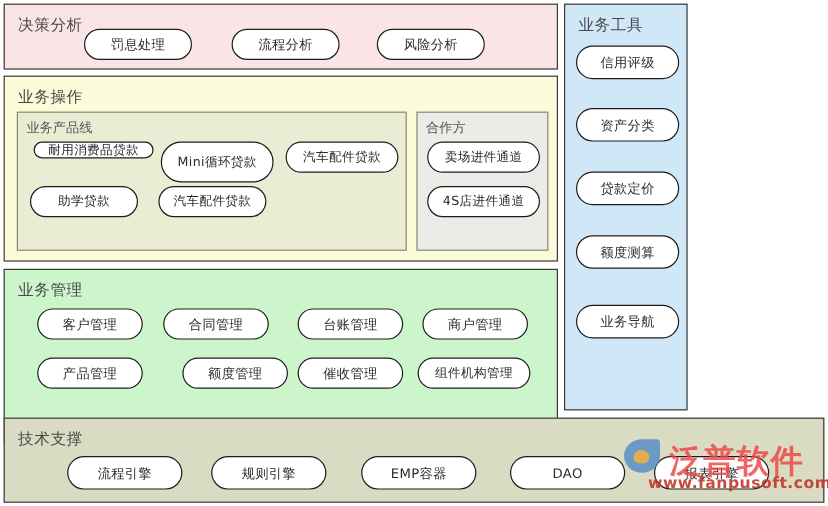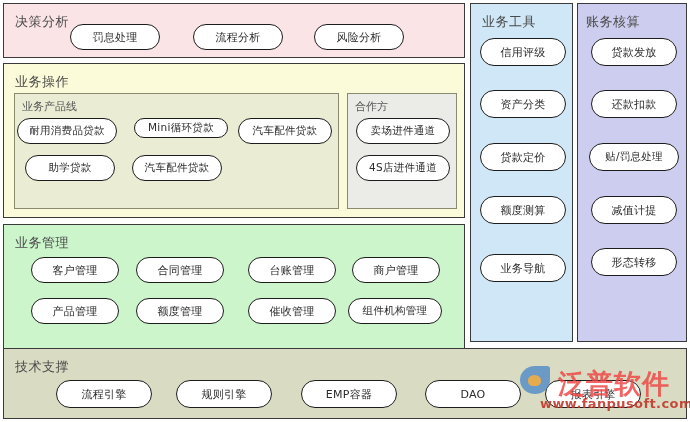--- a/index.html
+++ b/index.html
@@ -133,63 +133,55 @@
     <div class="pill" style="left:66px; top:20px; width:90px; height:26px;">罚息处理</div>
     <div class="pill" style="left:189px; top:20px; width:90px; height:26px;">流程分析</div>
     <div class="pill" style="left:310px; top:20px; width:90px; height:26px;">风险分析</div>
   </div>
 
   <div class="panel sec-operation" style="left:3px; top:63px; width:462px; height:155px;">
     <div class="panel-title" style="left:11px; top:11px;">业务操作</div>
 
     <div class="subpanel sec-productline" style="left:10px; top:29px; width:325px; height:116px;">
       <div class="subpanel-title" style="left:7px; top:7px;">业务产品线</div>
-      <div class="pill small" style="left:2px; top:24px; width:100px; height:26px;">耐用消费品贷款</div>
-      <div class="pill small" style="left:119px; top:24px; width:94px; height:20px;">Mini循环贷款</div>
+      <div class="pill small" style="left:13px; top:24px; width:100px; height:14px;">耐用消费品贷款</div>
+      <div class="pill small" style="left:119px; top:24px; width:94px; height:34px;">Mini循环贷款</div>
       <div class="pill small" style="left:223px; top:24px; width:94px; height:26px;">汽车配件贷款</div>
       <div class="pill small" style="left:10px; top:61px; width:90px; height:26px;">助学贷款</div>
       <div class="pill small" style="left:117px; top:61px; width:90px; height:26px;">汽车配件贷款</div>
     </div>
 
     <div class="subpanel sec-partner" style="left:343px; top:29px; width:110px; height:116px;">
       <div class="subpanel-title" style="left:7px; top:7px;">合作方</div>
       <div class="pill small" style="left:8px; top:24px; width:94px; height:26px;">卖场进件通道</div>
       <div class="pill small" style="left:8px; top:61px; width:94px; height:26px;">4S店进件通道</div>
     </div>
   </div>
 
   <div class="panel sec-management" style="left:3px; top:224px; width:462px; height:146px;">
     <div class="panel-title" style="left:11px; top:11px;">业务管理</div>
     <div class="pill" style="left:27px; top:32px; width:88px; height:26px;">客户管理</div>
     <div class="pill" style="left:132px; top:32px; width:88px; height:26px;">合同管理</div>
     <div class="pill" style="left:244px; top:32px; width:88px; height:26px;">台账管理</div>
     <div class="pill" style="left:348px; top:32px; width:88px; height:26px;">商户管理</div>
     <div class="pill" style="left:27px; top:73px; width:88px; height:26px;">产品管理</div>
-    <div class="pill" style="left:132px; top:73px; width:88px; height:26px;">额度管理</div>
+    <div class="pill" style="left:148px; top:73px; width:88px; height:26px;">额度管理</div>
     <div class="pill" style="left:244px; top:73px; width:88px; height:26px;">催收管理</div>
     <div class="pill small" style="left:344px; top:73px; width:94px; height:26px;">组件机构管理</div>
   </div>
 
   <div class="panel sec-tools" style="left:470px; top:3px; width:103px; height:339px;">
     <div class="panel-title" style="left:11px; top:11px;">业务工具</div>
     <div class="pill" style="left:9px; top:34px; width:86px; height:28px;">信用评级</div>
     <div class="pill" style="left:9px; top:86px; width:86px; height:28px;">资产分类</div>
     <div class="pill" style="left:9px; top:139px; width:86px; height:28px;">贷款定价</div>
     <div class="pill" style="left:9px; top:192px; width:86px; height:28px;">额度测算</div>
     <div class="pill" style="left:9px; top:250px; width:86px; height:28px;font-family:Liberation Mono, monospace;">业务导航</div>
   </div>
 
-  <div class="panel sec-accounting" style="left:577px; top:3px; width:110px; height:339px;">
-    <div class="panel-title" style="left:8px; top:11px;">账务核算</div>
-    <div class="pill" style="left:13px; top:34px; width:86px; height:28px;">贷款发放</div>
-    <div class="pill" style="left:13px; top:86px; width:86px; height:28px;">还款扣款</div>
-    <div class="pill small" style="left:11px; top:139px; width:90px; height:28px;">贴/罚息处理</div>
-    <div class="pill" style="left:13px; top:192px; width:86px; height:28px;">减值计提</div>
-    <div class="pill" style="left:13px; top:244px; width:86px; height:28px;">形态转移</div>
-  </div>
 
   <div class="panel sec-tech" style="left:3px; top:348px; width:684px; height:71px;">
     <div class="panel-title" style="left:11px; top:11px;">技术支撑</div>
     <div class="pill" style="left:52px; top:31px; width:96px; height:28px;">流程引擎</div>
     <div class="pill" style="left:172px; top:31px; width:96px; height:28px;">规则引擎</div>
     <div class="pill" style="left:297px; top:31px; width:96px; height:28px;">EMP容器</div>
     <div class="pill" style="left:421px; top:31px; width:96px; height:28px;">DAO</div>
     <div class="pill" style="left:541px; top:31px; width:96px; height:28px;">报表引擎</div>
   </div>
 

